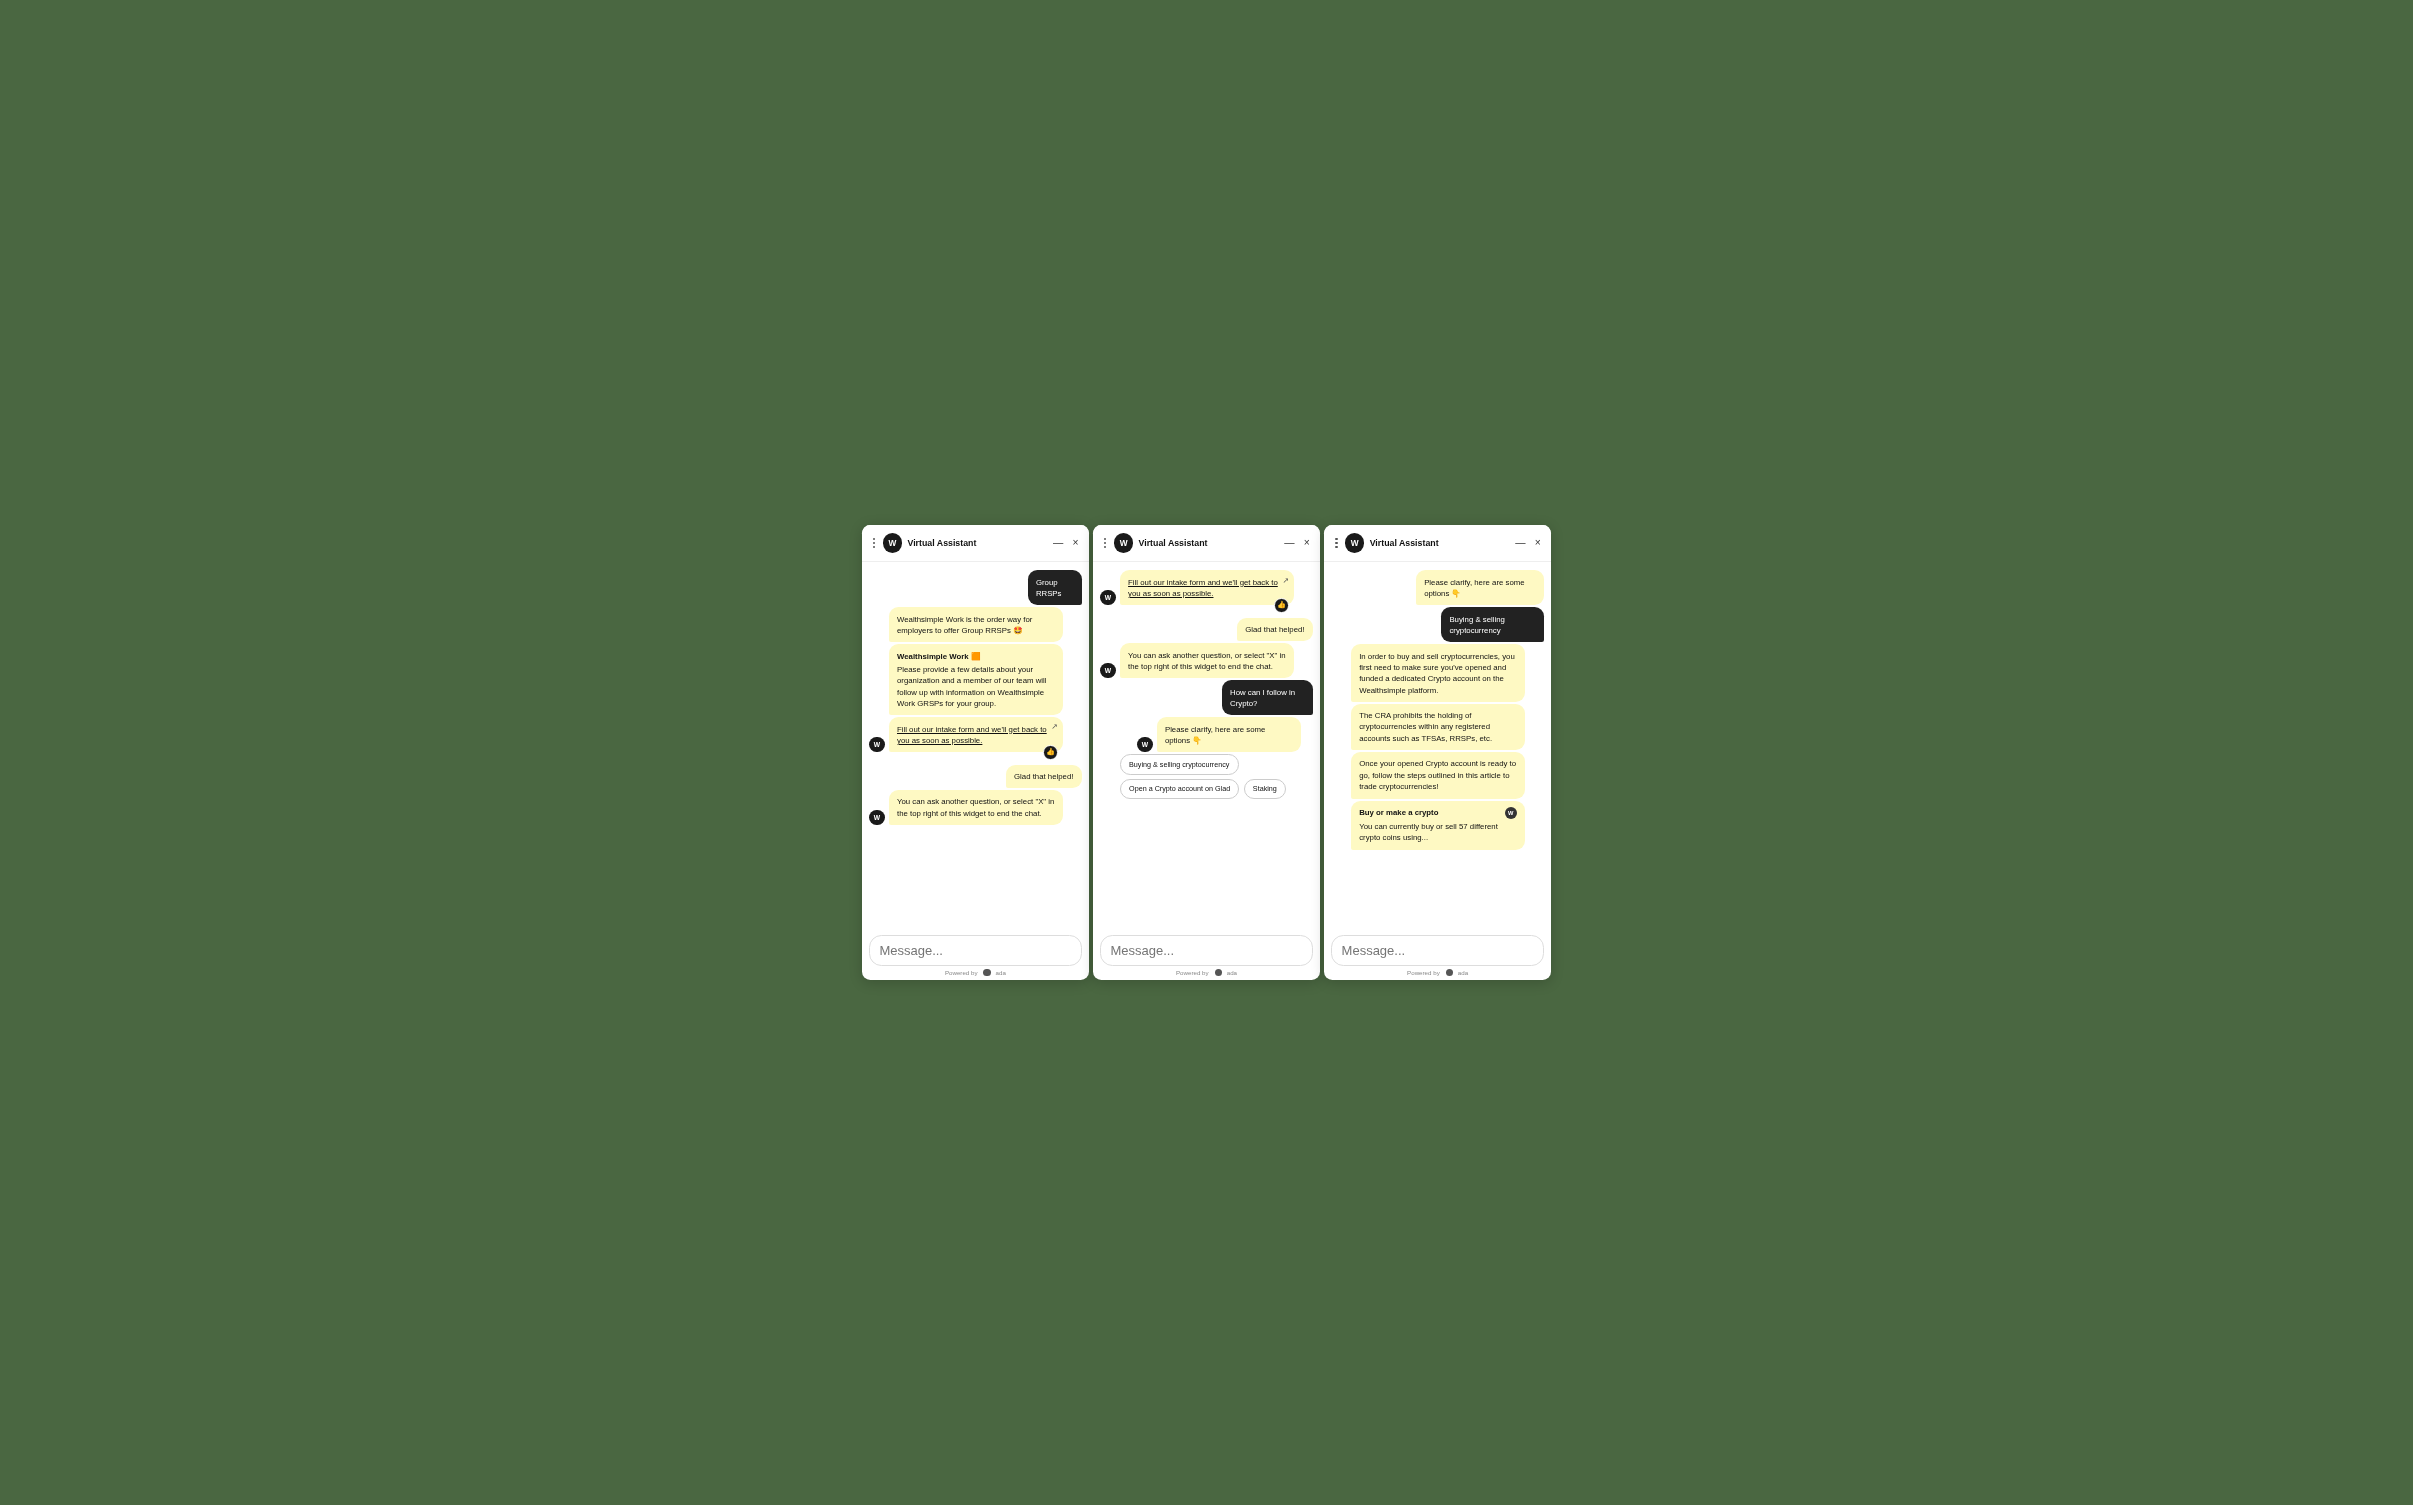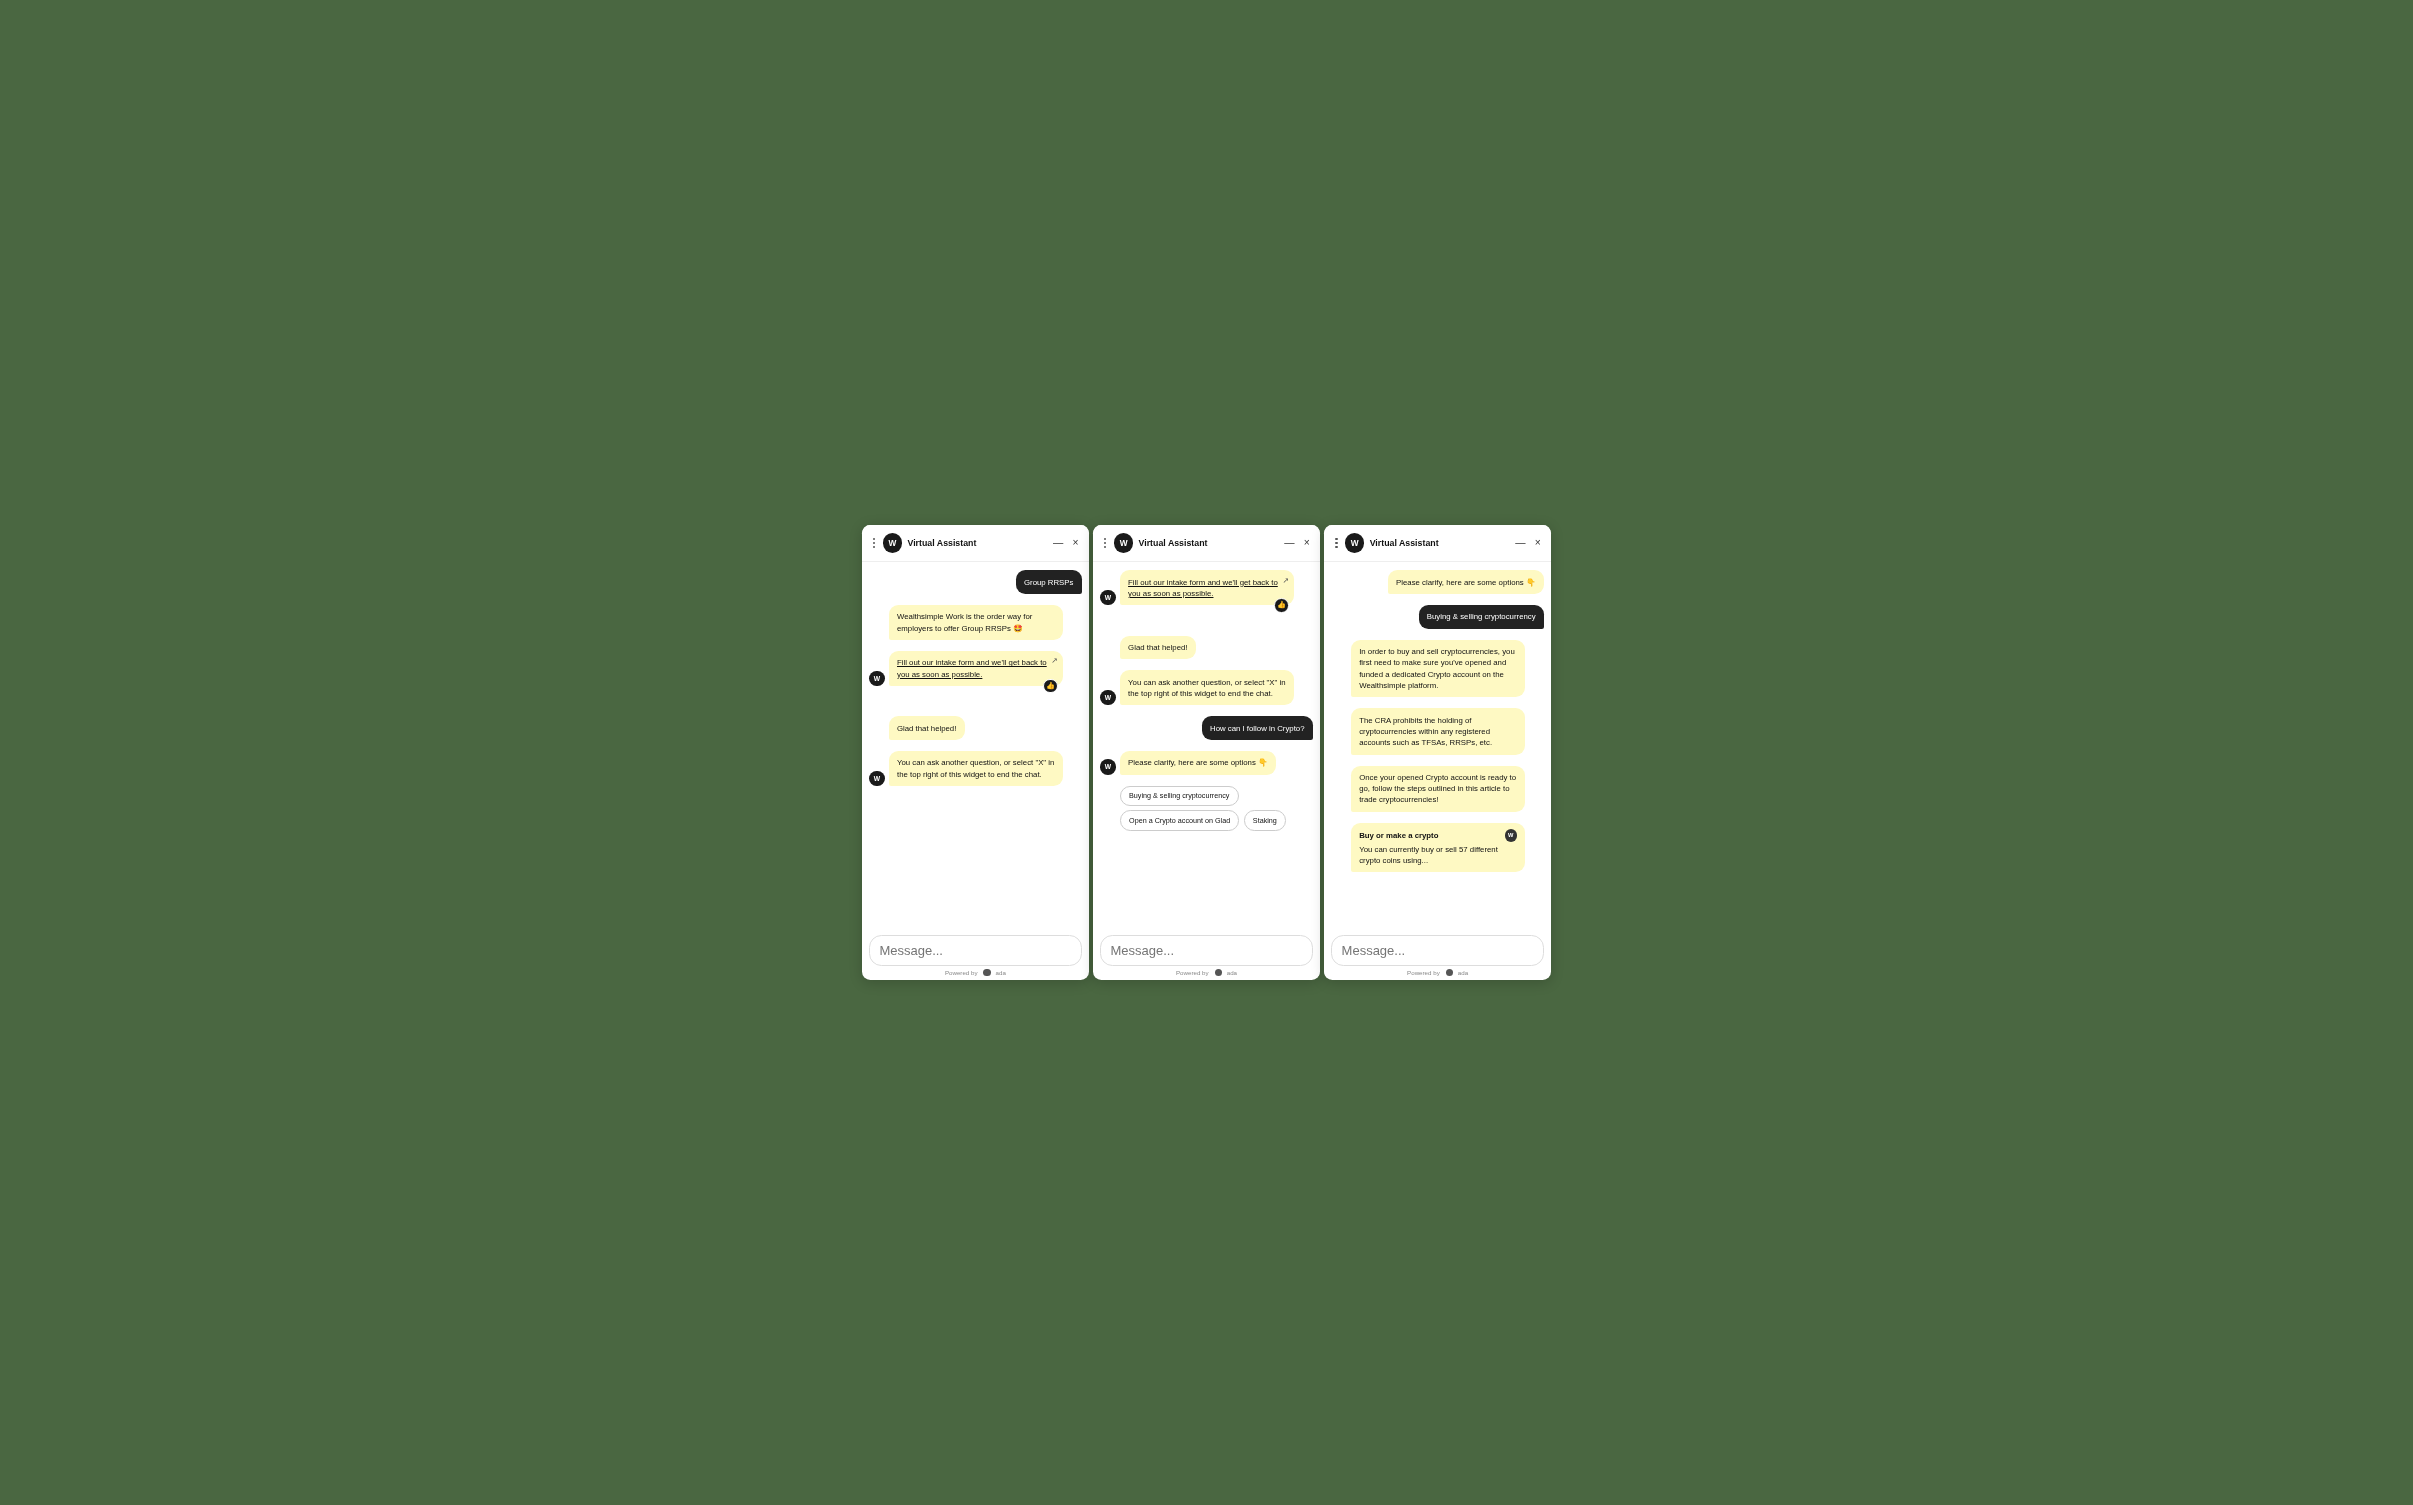--- a/index.html
+++ b/index.html
@@ -77,21 +77,22 @@
       color: #333;
       line-height: 1;
       padding: 1px;
     }
     .chat-body {
       flex: 1;
       overflow-y: auto;
       padding: 8.3px 7.2px;
       display: flex;
       flex-direction: column;
-      gap: 11px;
+      gap: 2px;
+      align-items: flex-end;
     }
     .chat-body::-webkit-scrollbar { width: 0; }
     .msg-row {
       display: flex;
       align-items: flex-end;
       gap: 4.1px;
     }
     .msg-row.user {
       justify-content: flex-end;
     }
@@ -251,20 +252,30 @@
 
     <div class="msg-row user">
       <div class="bubble user-bubble">Group RRSPs</div>
     </div>
 
     <div class="msg-row bot">
       <div class="bot-avatar hidden">W</div>
       <div class="bubble bot-bubble">Wealthsimple Work is the order way for employers to offer Group RRSPs 🤩</div>
     </div>
 
+    <div class="msg-row bot">
+      <div class="bot-avatar hidden">W</div>
+      <div class="bubble bot-bubble">
+        <div class="bubble-header-row">
+          <span class="bubble-title">Wealthsimple Work</span>
+          <span class="bubble-icon">🟧</span>
+        </div>
+        Please provide a few details about your organization and a member of our team will follow up with information on Wealthsimple Work GRSPs for your group.
+      </div>
+    </div>
 
     <div class="msg-row bot" style="margin-bottom:5.2px;">
       <div class="bot-avatar">W</div>
       <div class="bubble bot-bubble" style="position:relative;">
         <span class="link-text">Fill out our intake form and we'll get back to you as soon as possible.</span>
         <span class="expand-btn">↗</span>
         <div class="like-btn">👍</div>
       </div>
     </div>
     <div class="spacer"></div>

